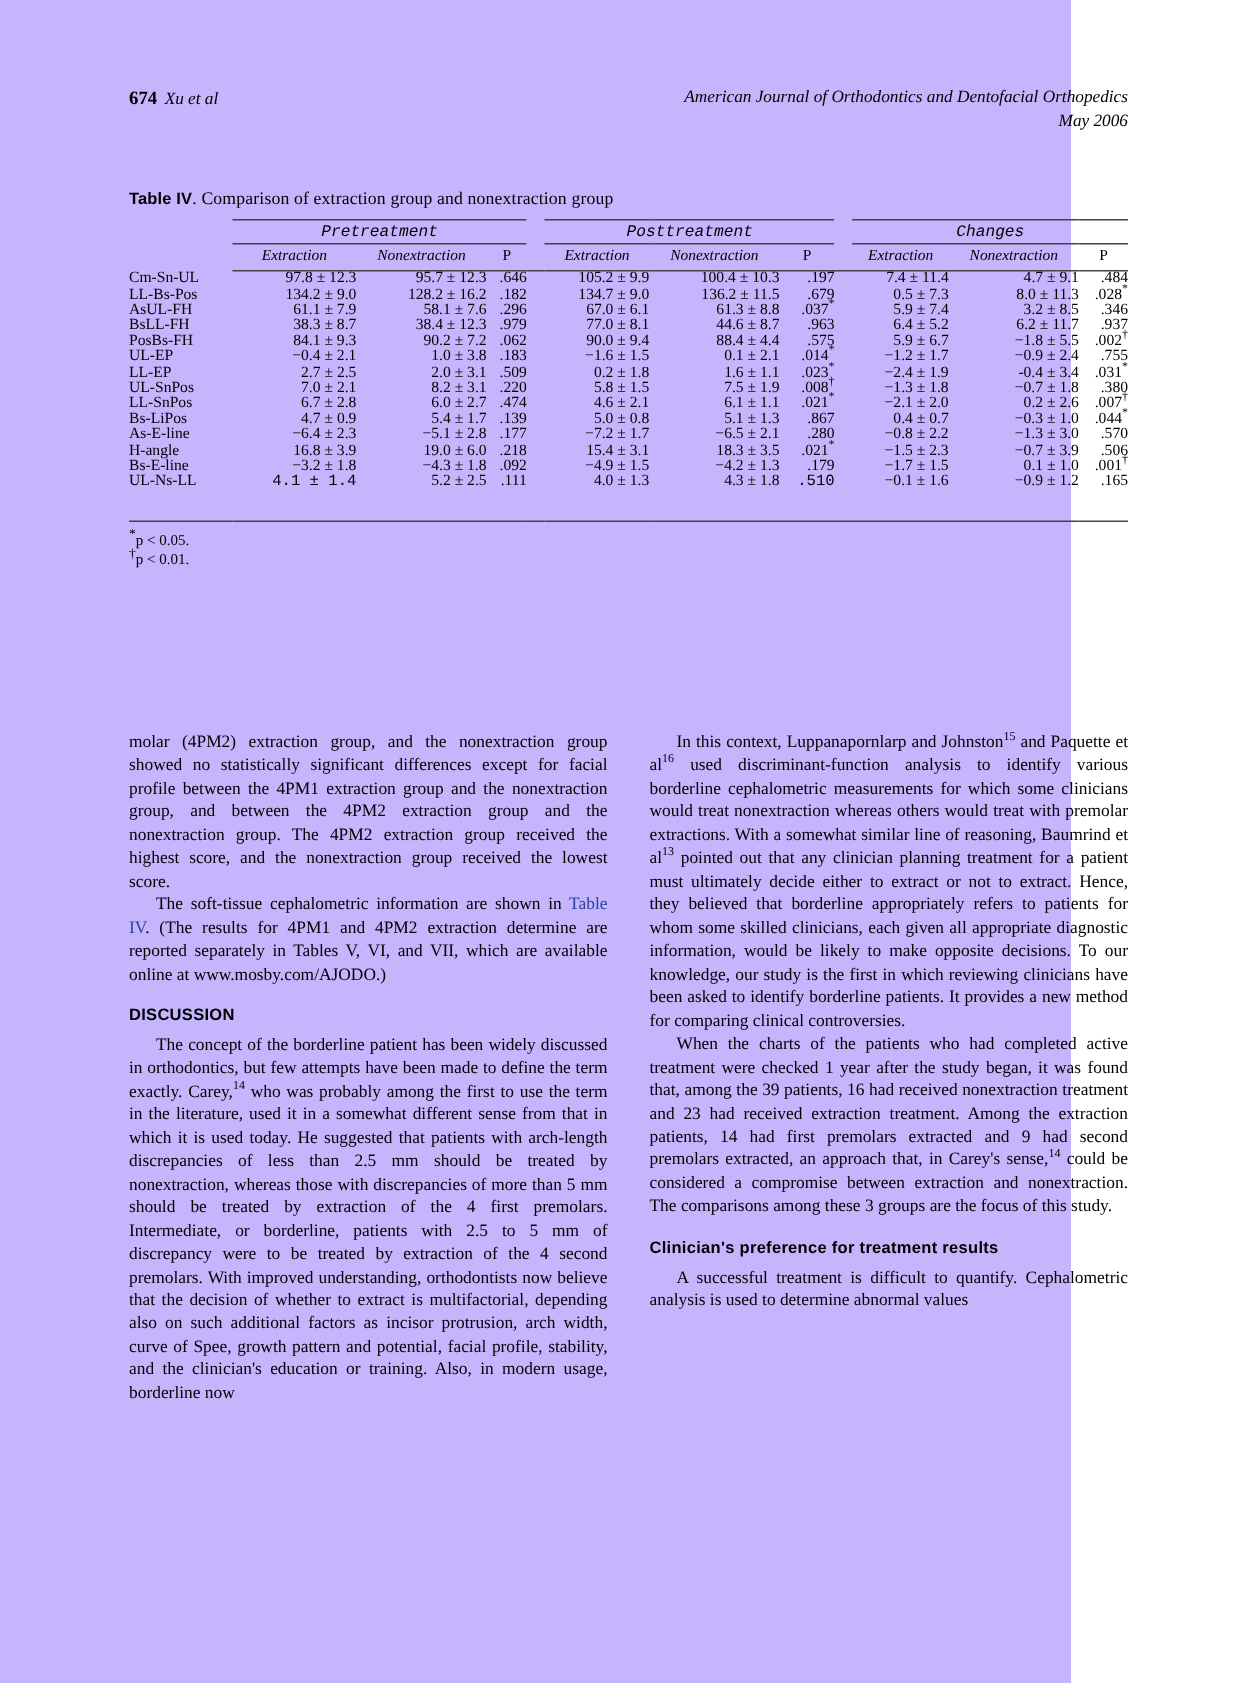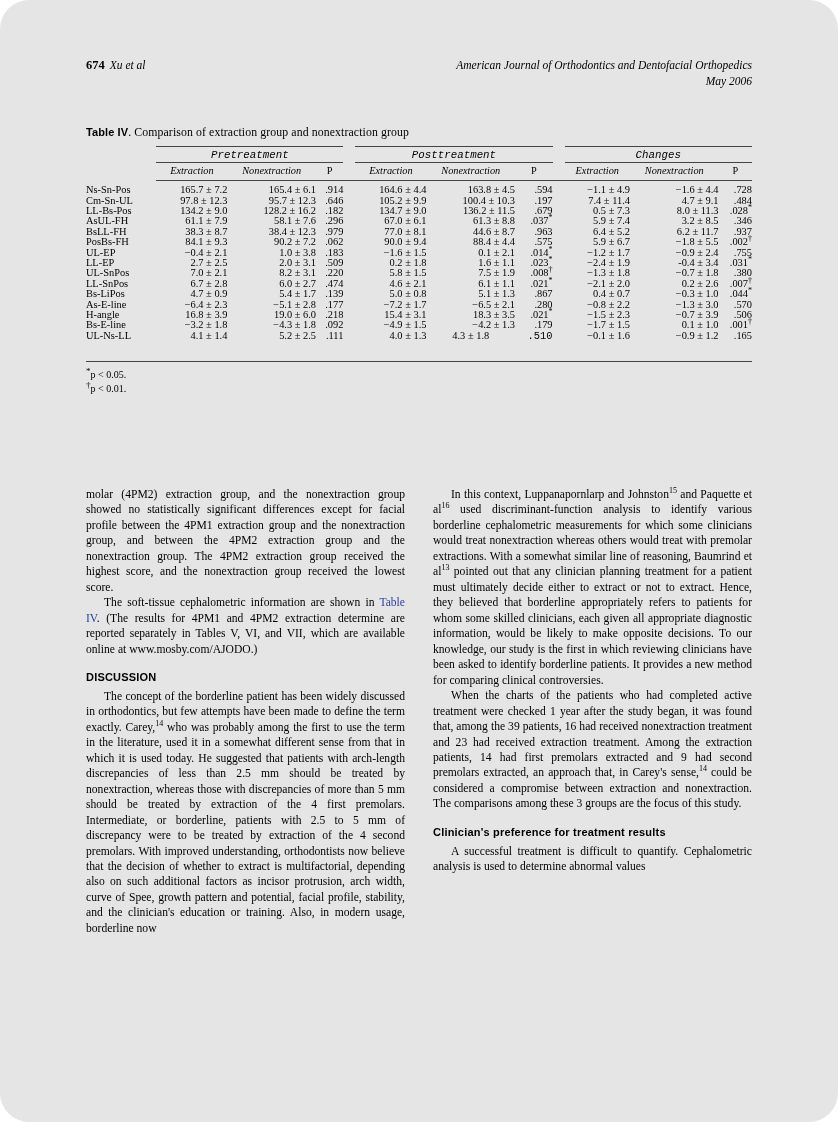--- a/index.html
+++ b/index.html
@@ -11,24 +11,23 @@
     width: 838px;
     height: 1122px;
     font-family: "Liberation Serif", serif;
     color: #000000;
     position: relative;
     overflow: hidden;
   }
   .page {
     position: absolute;
     left: 0; top: 0;
-    width: 838px;
+    width: 714px;
     height: 1122px;
-    background: #e5e5e5;
-    border-radius: 29px;
+    background: #c4b5fd;
   }
 
   
   .runhead {
     position: absolute;
     left: 86px;
     top: 58px;
     width: 666px;
     display: flex;
     justify-content: space-between;
@@ -193,34 +192,20 @@
           <th>Extraction</th>
           <th>Nonextraction</th>
           <th class="pcol">P</th>
           <th class="gap"></th>
           <th>Extraction</th>
           <th>Nonextraction</th>
           <th class="pcol">P</th>
         </tr>
       </thead>
       <tbody id="table-body">
-          <tr class="firstrow">
-            <td class="rowlabel">Ns-Sn-Pos</td>
-            <td class="num">165.7 ± 7.2</td>
-            <td class="num">165.4 ± 6.1</td>
-            <td class="p">.914</td>
-            <td class="gap"></td>
-            <td class="num">164.6 ± 4.4</td>
-            <td class="num">163.8 ± 4.5</td>
-            <td class="p">.594</td>
-            <td class="gap"></td>
-            <td class="num">−1.1 ± 4.9</td>
-            <td class="num">−1.6 ± 4.4</td>
-            <td class="p">.728</td>
-          </tr>
           <tr>
             <td class="rowlabel">Cm-Sn-UL</td>
             <td class="num">97.8 ± 12.3</td>
             <td class="num">95.7 ± 12.3</td>
             <td class="p">.646</td>
             <td class="gap"></td>
             <td class="num">105.2 ± 9.9</td>
             <td class="num">100.4 ± 10.3</td>
             <td class="p">.197</td>
             <td class="gap"></td>
@@ -391,26 +376,26 @@
             <td class="num">−4.9 ± 1.5</td>
             <td class="num">−4.2 ± 1.3</td>
             <td class="p">.179</td>
             <td class="gap"></td>
             <td class="num">−1.7 ± 1.5</td>
             <td class="num">0.1 ± 1.0</td>
             <td class="p">.001<sup class="fn">†</sup></td>
           </tr>
           <tr class="lastrow">
             <td class="rowlabel" style="border-bottom: 1.6px solid rgb(68, 68, 68);">UL-Ns-LL</td>
-            <td class="num" style="border-bottom: 1.6px solid rgb(68, 68, 68);">4.1 ± 1.4</td>
+            <td class="num" style="border-bottom: 1.6px solid rgb(68, 68, 68); font-family: Liberation Mono, monospace;">4.1 ± 1.4</td>
             <td class="num" style="border-bottom: 1.6px solid rgb(68, 68, 68);">5.2 ± 2.5</td>
             <td class="p" style="border-bottom: 1.6px solid rgb(68, 68, 68);">.111</td>
             <td class="gap" style="border-bottom: 1.6px solid rgb(68, 68, 68);"></td>
             <td class="num" style="border-bottom: 1.6px solid rgb(68, 68, 68);">4.0 ± 1.3</td>
-            <td class="num" style="border-bottom: 1.6px solid rgb(68, 68, 68); text-align: center;">4.3 ± 1.8</td>
+            <td class="num" style="border-bottom: 1.6px solid rgb(68, 68, 68);">4.3 ± 1.8</td>
             <td class="p" style="border-bottom: 1.6px solid rgb(68, 68, 68); font-family: Liberation Mono, monospace;">.510</td>
             <td class="gap" style="border-bottom: 1.6px solid rgb(68, 68, 68);"></td>
             <td class="num" style="border-bottom: 1.6px solid rgb(68, 68, 68);">−0.1 ± 1.6</td>
             <td class="num" style="border-bottom: 1.6px solid rgb(68, 68, 68);">−0.9 ± 1.2</td>
             <td class="p" style="border-bottom: 1.6px solid rgb(68, 68, 68);">.165</td>
           </tr>
         </tbody>
     </table>
 
     <div class="footnotes" id="footnotes">

